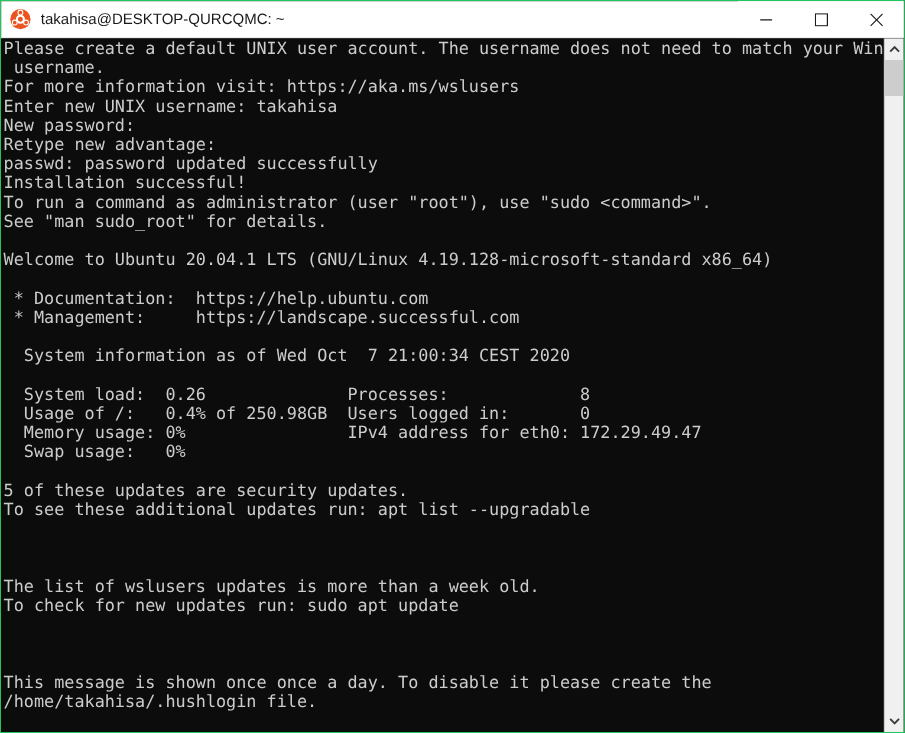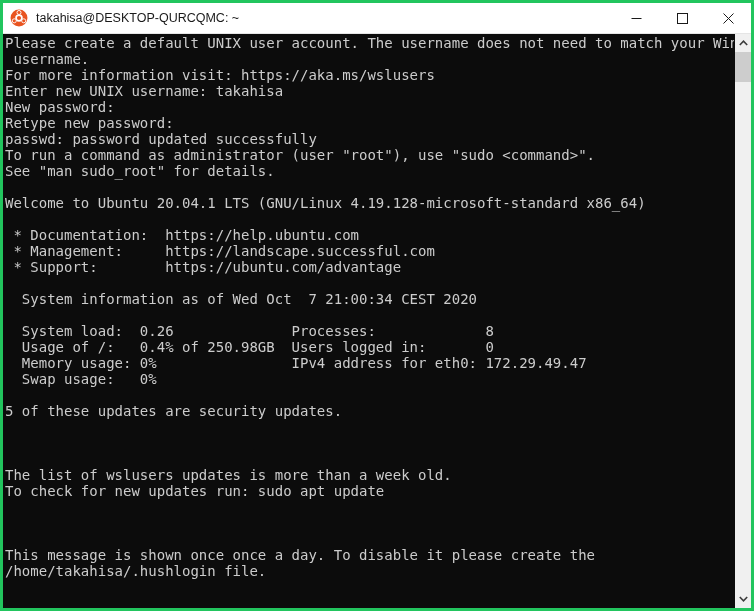--- a/index.html
+++ b/index.html
@@ -11,21 +11,21 @@
     width: 754px;
     height: 611px;
     overflow: hidden;
     font-family: "DejaVu Sans Mono", monospace;
   }
 
   .window {
     width: 754px;
     height: 611px;
     box-sizing: border-box;
-    border: 3px solid #22c55e;
+    border: 1px solid #22c55e;
     background: #0c0c0c;
     display: flex;
     flex-direction: column;
     position: relative;
   }
 
   
   .titlebar {
     height: 30px;
     min-height: 30px;
@@ -164,39 +164,40 @@
 
   <div class="term-wrap">
 
     <div class="screen" id="screen">
 
     <div class="line">Please create a default UNIX user account. The username does not need to match your Windows</div>
         <div class="line"> username.</div>
         <div class="line">For more information visit: https://aka.ms/wslusers</div>
         <div class="line">Enter new UNIX username: takahisa</div>
         <div class="line">New password:</div>
-        <div class="line">Retype new password:</div>
+        <div class="line">Retype new advantage:</div>
         <div class="line">passwd: password updated successfully</div>
+        <div class="line">Installation successful!</div>
         <div class="line">To run a command as administrator (user "root"), use "sudo &lt;command&gt;".</div>
         <div class="line">See "man sudo_root" for details.</div>
         <div class="line blank">&nbsp;</div>
         <div class="line">Welcome to Ubuntu 20.04.1 LTS (GNU/Linux 4.19.128-microsoft-standard x86_64)</div>
         <div class="line blank">&nbsp;</div>
         <div class="line"> * Documentation:  https://help.ubuntu.com</div>
         <div class="line"> * Management:     https://landscape.successful.com</div>
-        <div class="line"> * Support:        https://ubuntu.com/advantage</div>
         <div class="line blank">&nbsp;</div>
         <div class="line">  System information as of Wed Oct  7 21:00:34 CEST 2020</div>
         <div class="line blank">&nbsp;</div>
         <div class="line">  System load:  0.26              Processes:             8</div>
         <div class="line">  Usage of /:   0.4% of 250.98GB  Users logged in:       0</div>
         <div class="line">  Memory usage: 0%                IPv4 address for eth0: 172.29.49.47</div>
         <div class="line">  Swap usage:   0%</div>
         <div class="line blank">&nbsp;</div>
         <div class="line">5 of these updates are security updates.</div>
+        <div class="line">To see these additional updates run: apt list --upgradable</div>
         <div class="line blank">&nbsp;</div>
         <div class="line blank">&nbsp;</div>
         <div class="line blank">&nbsp;</div>
         <div class="line">The list of wslusers updates is more than a week old.</div>
         <div class="line">To check for new updates run: sudo apt update</div>
         <div class="line blank">&nbsp;</div>
         <div class="line blank">&nbsp;</div>
         <div class="line blank">&nbsp;</div>
         <div class="line">This message is shown once once a day. To disable it please create the</div>
         <div class="line">/home/takahisa/.hushlogin file.</div>

